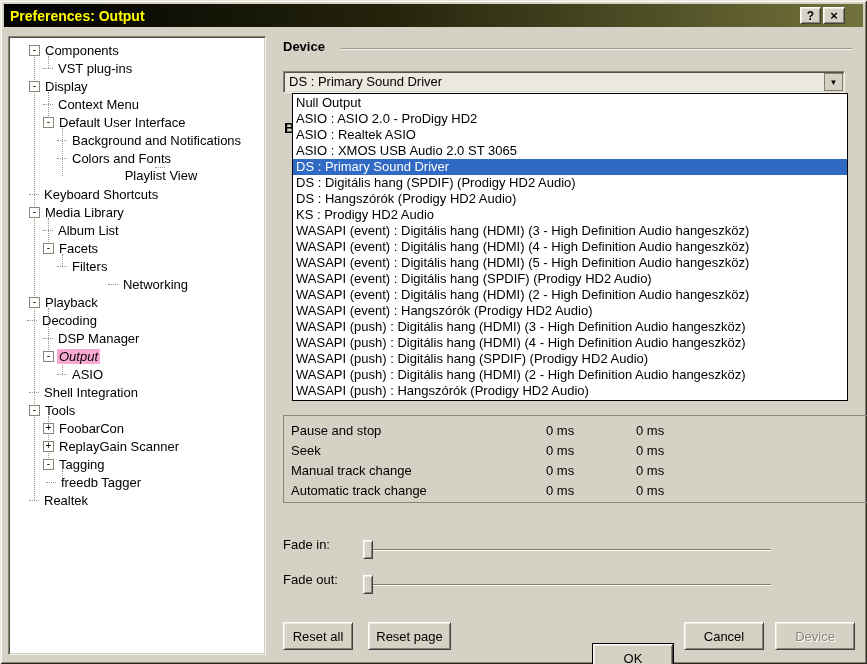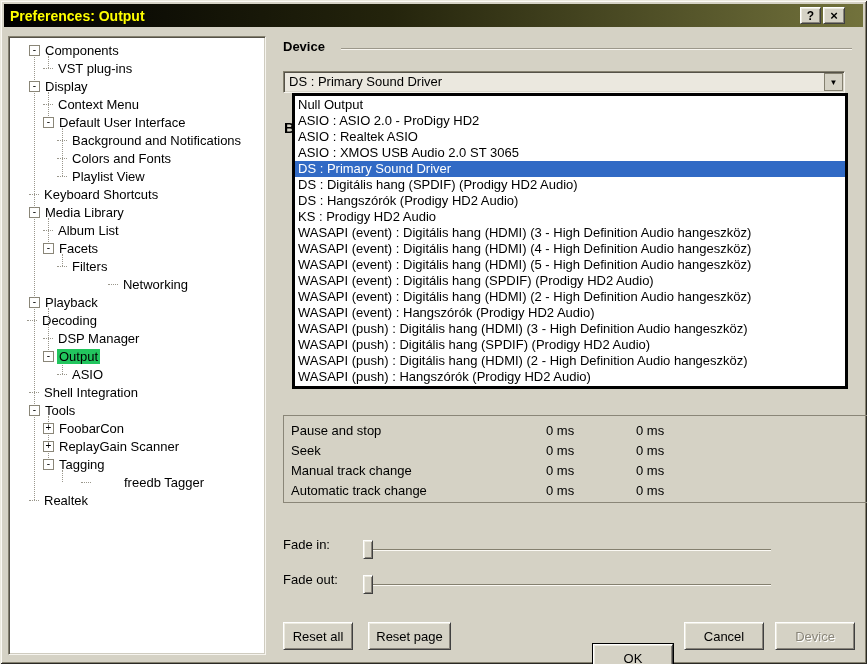--- a/index.html
+++ b/index.html
@@ -24,39 +24,39 @@
     border:1px solid;border-color:#84806f #f6f4ee #f6f4ee #84806f;
     box-shadow:inset 1px 1px 0 #555248,inset -1px -1px 0 #cfccc0;
     padding-top:4px;}
   .tree-row{display:flex;align-items:center;height:18px;font-size:13px;
     white-space:nowrap;position:relative;z-index:2;}
   .expander{flex:none;width:11px;height:11px;box-sizing:border-box;background:#fff;
     border:1px solid #8a8678;display:flex;align-items:center;justify-content:center;
     font-size:10px;line-height:1;margin-right:3px;color:#000;}
   .stub{flex:none;width:10px;height:0;border-top:1px dotted #9a978c;margin-right:3px;}
   .tree-label{padding:0 2px;color:#000;}
-  .tree-row.selected .tree-label{background:#22c55e;}
+  .tree-row.selected .tree-label{background:#f9a8d4;font-style:italic;}
   .vline{position:absolute;width:0;border-left:1px dotted #9a978c;z-index:1;}
 
   .section-heading{position:absolute;left:283px;top:39px;font-size:13px;font-weight:bold;color:#000;}
   .heading-rule{position:absolute;left:341px;top:48px;width:511px;height:2px;
     border-top:1px solid #9c988b;border-bottom:1px solid #f7f5ef;box-sizing:border-box;}
 
   .combo{position:absolute;left:283px;top:71px;width:562px;height:22px;box-sizing:border-box;
     background:#ebe8df;border:1px solid;border-color:#84806f #f6f4ee #f6f4ee #84806f;
     box-shadow:inset 1px 1px 0 #555248,inset -1px -1px 0 #d9d6ca;}
   .combo-text{position:absolute;left:5px;top:0;line-height:19px;font-size:13px;color:#000;white-space:nowrap;}
   .combo-btn{position:absolute;right:1px;top:1px;width:19px;bottom:1px;
     background:#d5d2c5;border:1px solid #84806f;box-sizing:border-box;
     display:flex;align-items:center;justify-content:center;font-size:8px;color:#000;}
 
   .hidden-heading{position:absolute;left:284px;top:119px;font-size:15px;font-weight:bold;color:#000;z-index:1;}
 
   .dropdown{position:absolute;left:292px;top:93px;width:556px;background:#fff;
-    border:3px solid #000000;z-index:10;box-sizing:border-box;padding:1px 0;}
+    border:1px solid #000000;z-index:10;box-sizing:border-box;padding:1px 0;}
   .option{height:16px;line-height:16px;font-size:13px;padding-left:3px;
     white-space:nowrap;overflow:hidden;color:#000;}
   .option.selected{background:#316ac5;color:#fff;}
 
   .fade-table{position:absolute;left:283px;top:415px;width:616px;height:88px;box-sizing:border-box;
     border:1px solid #8a8678;padding-top:4px;z-index:1;}
   .fade-row{display:flex;align-items:center;height:20px;font-size:13px;padding-left:7px;color:#000;}
   .fr-name{flex:0 0 255px;}
   .fr-in{flex:0 0 90px;}
   .fr-out{flex:1;}
@@ -123,21 +123,21 @@
 
         <span class="tree-label">Background and Notifications</span>
       </div>
 
       <div class="tree-row" style="padding-left: 48px;">
         <span class="stub"></span>
 
         <span class="tree-label">Colors and Fonts</span>
       </div>
 
-      <div class="tree-row" style="padding-left: 48px;">
+      <div class="tree-row" style="padding-left: 48px; flex-direction: column;">
         <span class="stub"></span>
 
         <span class="tree-label">Playlist View</span>
       </div>
 
       <div class="tree-row" style="padding-left: 20px;">
         <span class="stub"></span>
 
         <span class="tree-label">Keyboard Shortcuts</span>
       </div>
@@ -225,21 +225,21 @@
         <span class="expander">+</span>
         <span class="tree-label">ReplayGain Scanner</span>
       </div>
 
       <div class="tree-row" style="padding-left: 34px;">
 
         <span class="expander">-</span>
         <span class="tree-label">Tagging</span>
       </div>
 
-      <div class="tree-row" style="padding-left: 72px; gap: 28px;">
+      <div class="tree-row" style="padding-left: 37px;">
         <span class="stub"></span>
 
         <span class="tree-label">freedb Tagger</span>
       </div>
 
       <div class="tree-row" style="padding-left: 20px;">
         <span class="stub"></span>
 
         <span class="tree-label">Realtek</span>
       </div>
@@ -320,20 +320,23 @@
       </div>
 
       <div class="option">
         <span>WASAPI (event) : Hangszórók (Prodigy HD2 Audio)</span>
       </div>
 
       <div class="option">
         <span>WASAPI (push) : Digitális hang (HDMI) (3 - High Definition Audio hangeszköz)</span>
       </div>
 
+      <div class="option">
+        <span>WASAPI (push) : Digitális hang (HDMI) (4 - High Definition Audio hangeszköz)</span>
+      </div>
 
 
       <div class="option">
         <span>WASAPI (push) : Digitális hang (SPDIF) (Prodigy HD2 Audio)</span>
       </div>
 
       <div class="option">
         <span>WASAPI (push) : Digitális hang (HDMI) (2 - High Definition Audio hangeszköz)</span>
       </div>
 

